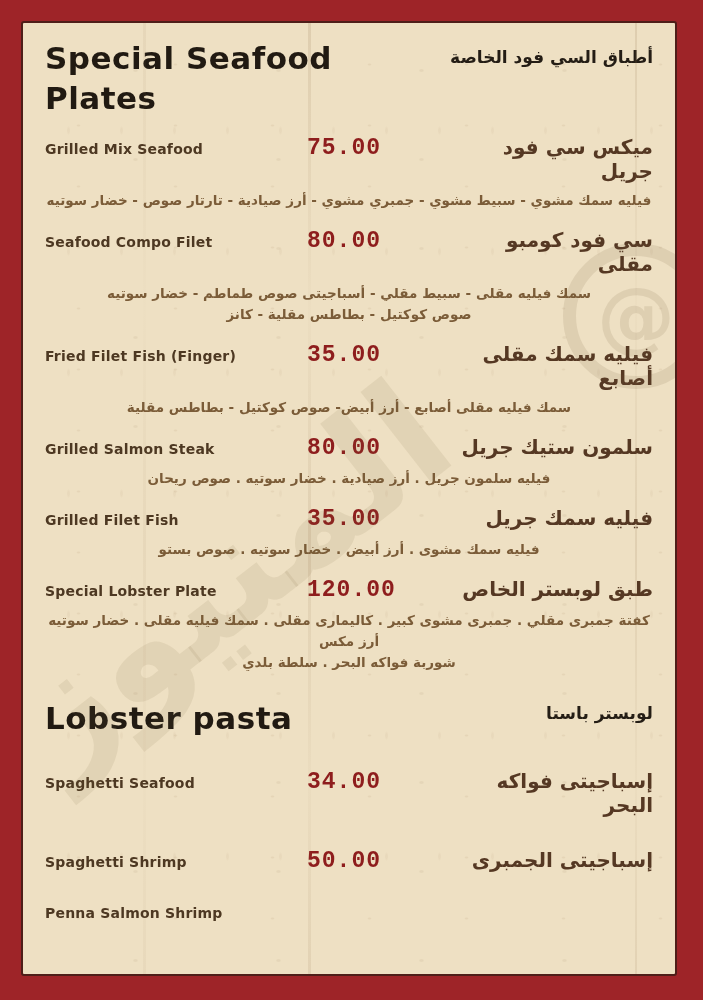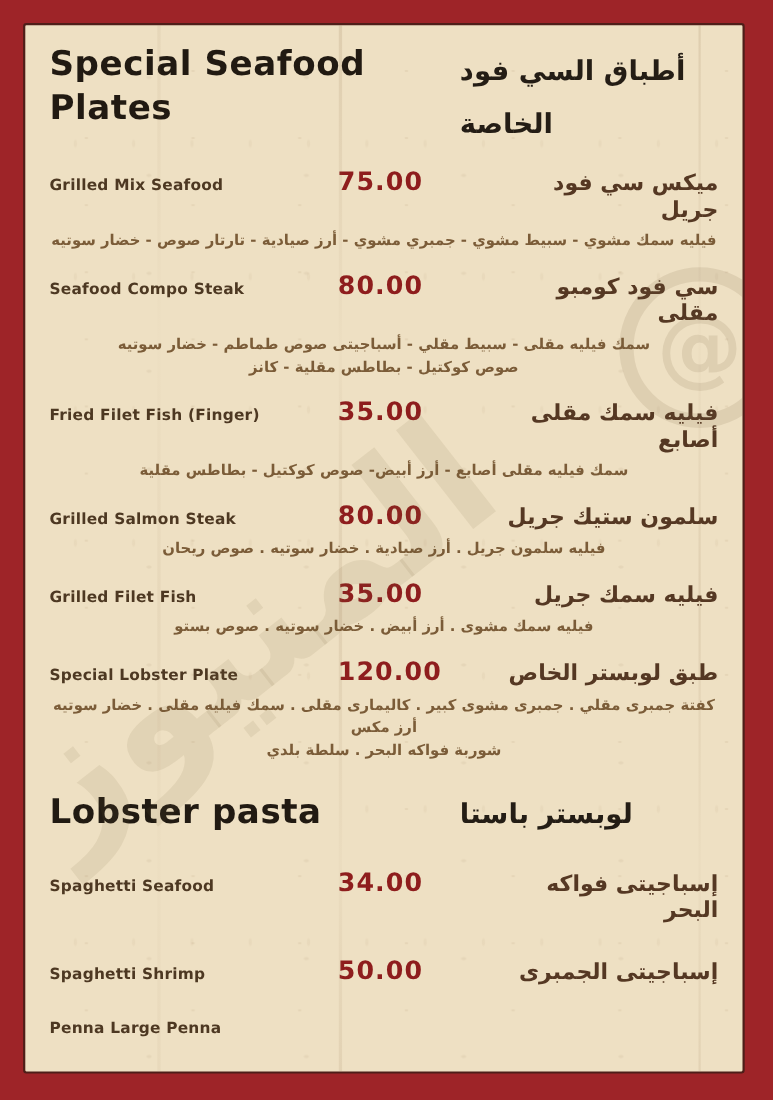--- a/index.html
+++ b/index.html
@@ -54,36 +54,36 @@
   }
 
   .sec-head{display:flex;justify-content:space-between;align-items:flex-start;}
   .en-title{
     margin:0;width:330px;
     font-size:31px;line-height:1.28;font-weight:bold;
     color:#211a12;letter-spacing:0.5px;
   }
   .ar-title{
     margin:2px 0 0 0;width:235px;
-    font-size:25px;line-height:1.9;font-weight:bold;
-    color:#241d15;text-align:left;
+    font-size:17px;line-height:1.9;font-weight:bold;
+    color:#241d15;text-align:right;
   }
   .sec-head.second{margin-top:26px;}
   .sec-head.second .en-title{width:340px;}
   .sec-head.second .ar-title{line-height:1.5;}
 
   .row{
     display:grid;
     grid-template-columns:262px 140px 1fr;
     align-items:baseline;
     margin-top:17px;
   }
   .row.pasta{margin-top:31px;}
   .n-en{font-size:14px;font-weight:bold;color:#4d3822;letter-spacing:0.2px;}
-  .price{font-size:23px;font-weight:bold;color:#8e1d1d;letter-spacing:1px;}
+  .price{font-size:23px;font-weight:bold;color:#8e1d1d;letter-spacing:1px;font-family:Liberation Mono, monospace;}
   .n-ar{font-size:20px;font-weight:bold;color:#553823;text-align:right;}
   .desc{
     margin-top:7px;
     font-size:13.5px;font-weight:bold;color:#7b5c38;
     text-align:center;white-space:pre-line;line-height:1.55;
   }
 </style>
 </head>
 <body>
 
@@ -102,21 +102,21 @@
     </div>
 
     <div class="row">
       <span class="n-en">Grilled Mix Seafood</span>
       <span class="price">75.00</span>
       <span class="n-ar" dir="rtl">ميكس سي فود جريل</span>
     </div>
     <div class="desc" dir="rtl">فيليه سمك مشوي - سبيط مشوي - جمبري مشوي - أرز صيادية - تارتار صوص - خضار سوتيه</div>
 
     <div class="row">
-      <span class="n-en">Seafood Compo Steak</span>
+      <span class="n-en">Seafood Compo Filet</span>
       <span class="price">80.00</span>
       <span class="n-ar" dir="rtl">سي فود كومبو مقلى</span>
     </div>
     <div class="desc" dir="rtl">سمك فيليه مقلى - سبيط مقلي - أسباجيتى صوص طماطم - خضار سوتيه
 صوص كوكتيل - بطاطس مقلية - كانز</div>
 
     <div class="row">
       <span class="n-en">Fried Filet Fish (Finger)</span>
       <span class="price">35.00</span>
       <span class="n-ar" dir="rtl">فيليه سمك مقلى أصابع</span>
@@ -156,17 +156,17 @@
       <span class="n-ar" dir="rtl">إسباجيتى فواكه البحر</span>
     </div>
 
     <div class="row pasta">
       <span class="n-en">Spaghetti Shrimp</span>
       <span class="price">50.00</span>
       <span class="n-ar" dir="rtl">إسباجيتى الجمبرى</span>
     </div>
 
     <div class="row pasta">
-      <span class="n-en">Penna Large Penna</span>
+      <span class="n-en">Penna Salmon Shrimp</span>
     </div>
 
   </div>
 </div>
 
 </body></html>

